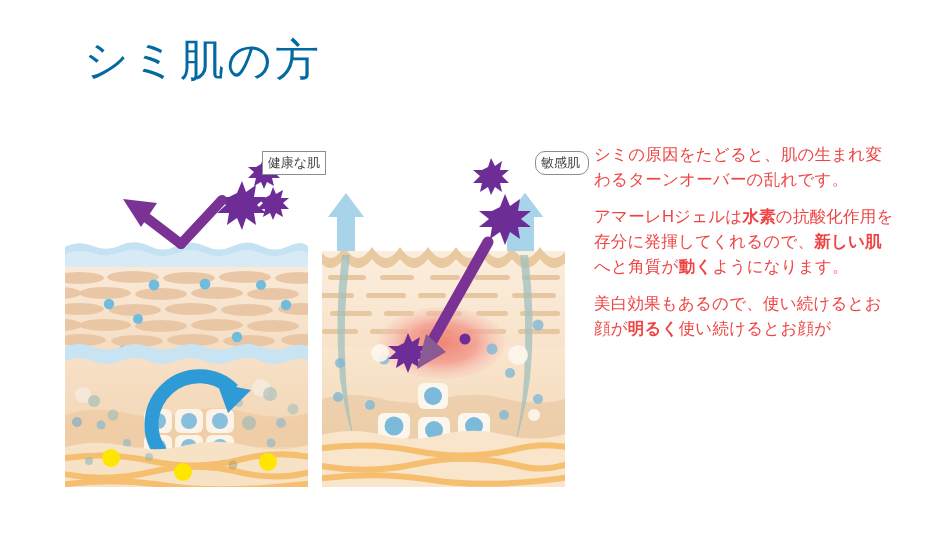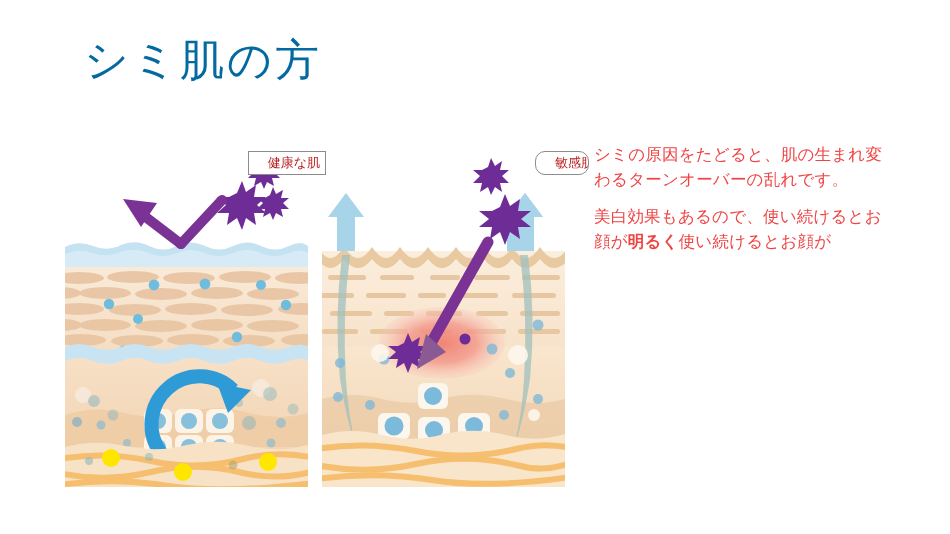--- a/index.html
+++ b/index.html
@@ -48,23 +48,23 @@
   #panel-sensitive { left: 257px; }
 
   .panel-label {
     position: absolute;
     top: 4px;
     z-index: 40;
     border: 1px solid #8c8c8c;
     background: #ffffff;
     font-size: 13px;
     line-height: 1;
-    padding: 4px 5px 5px 19px;
+    padding: 4px 5px 5px 5px;
     letter-spacing: 0px;
-    color: #b91c1c;
+    color: #404040;
     white-space: nowrap;
     box-sizing: border-box;
   }
   #label-healthy { right: -18px; }
   #label-sensitive { right: -24px; overflow: hidden; width: 54px; border-radius: 10px; }
 
   .skin-stage {
     position: absolute;
     left: 0;
     top: 0;
@@ -416,14 +416,15 @@
           <path d="M166,95 L108,198" stroke="#7b3295" stroke-width="11" fill="none" stroke-linecap="round"></path>
           <path d="M95,222 L104,187 L124,205 Z" fill="#8a5a94"></path>
         </g>
       </svg>
     </div>
   </div>
 </div>
 
 <div id="text-column">
   <p class="para"><span>シミの原因をたどると、肌の生まれ変わるターンオーバーの乱れです。</span></p>
+  <p class="para"><span>アマーレHジェルは</span><b>水素</b><span>の抗酸化作用を存分に発揮してくれるので、</span><b>新しい肌</b><span>へと角質が</span><b>動く</b><span>ようになります。</span></p>
   <p class="para"><span>美白効果もあるので、使い続けるとお顔が</span><b>明るく</b><span>使い続けるとお顔が</span></p>
 </div>
 
 </body></html>

